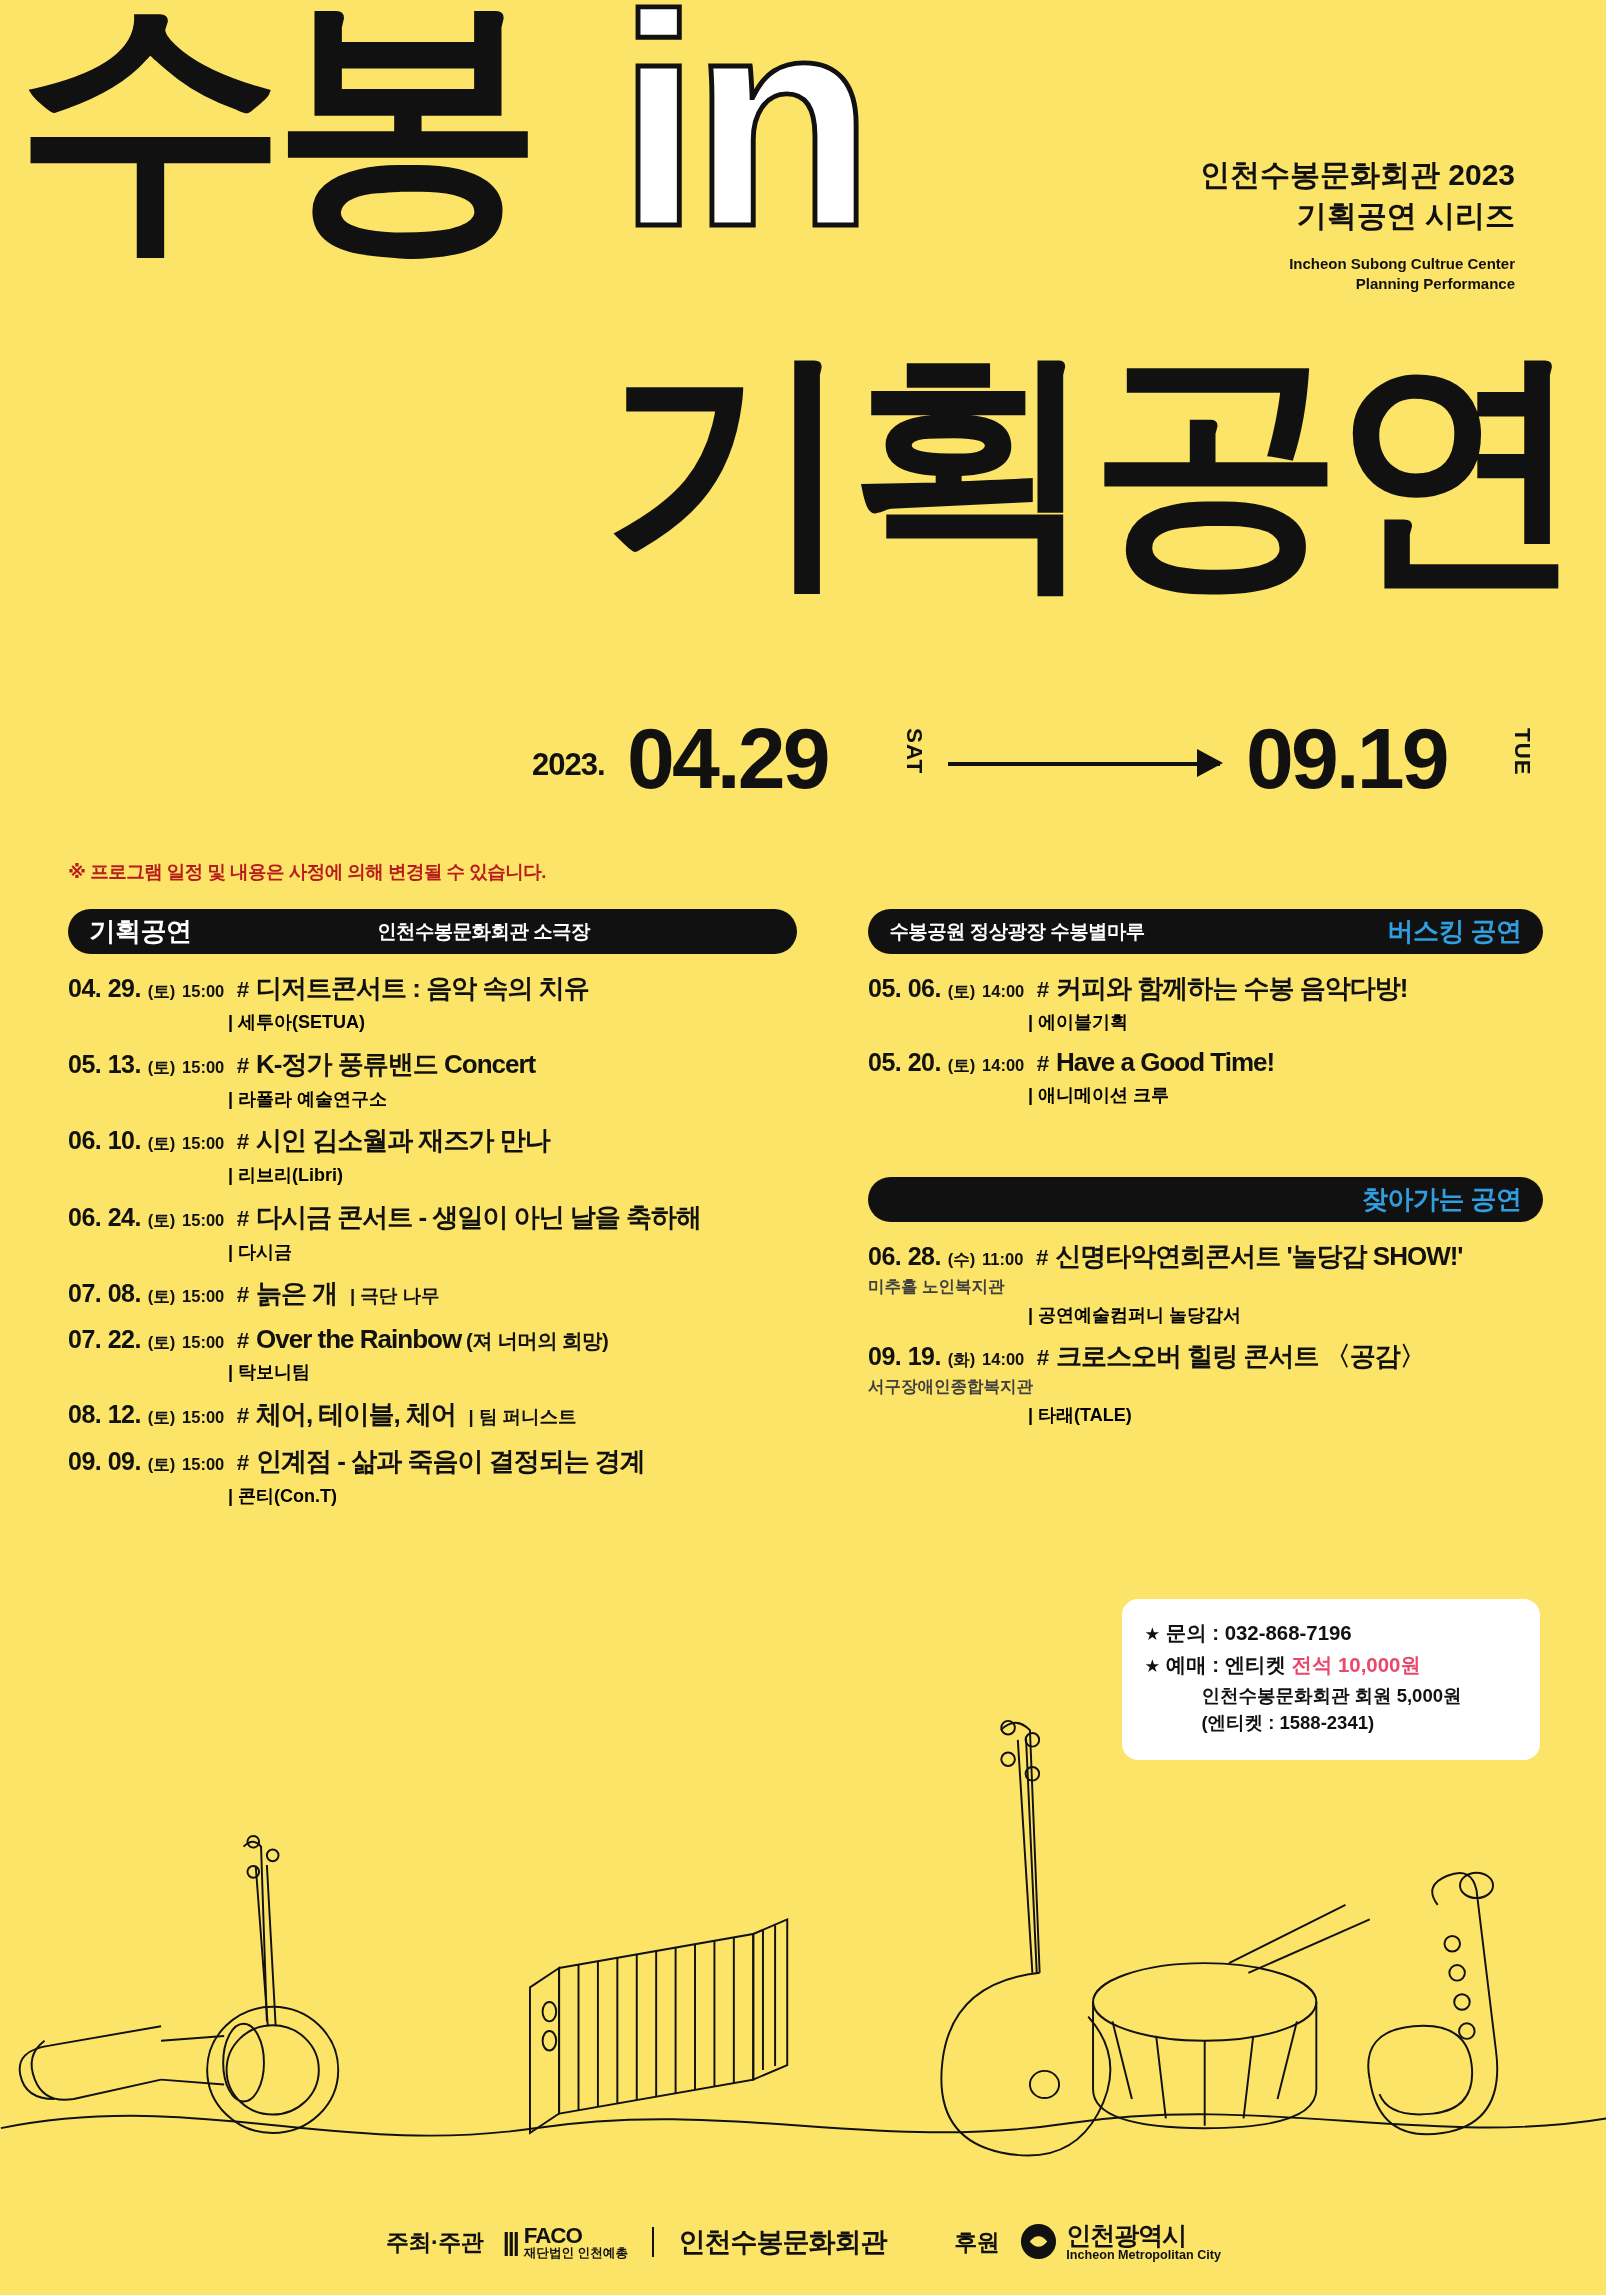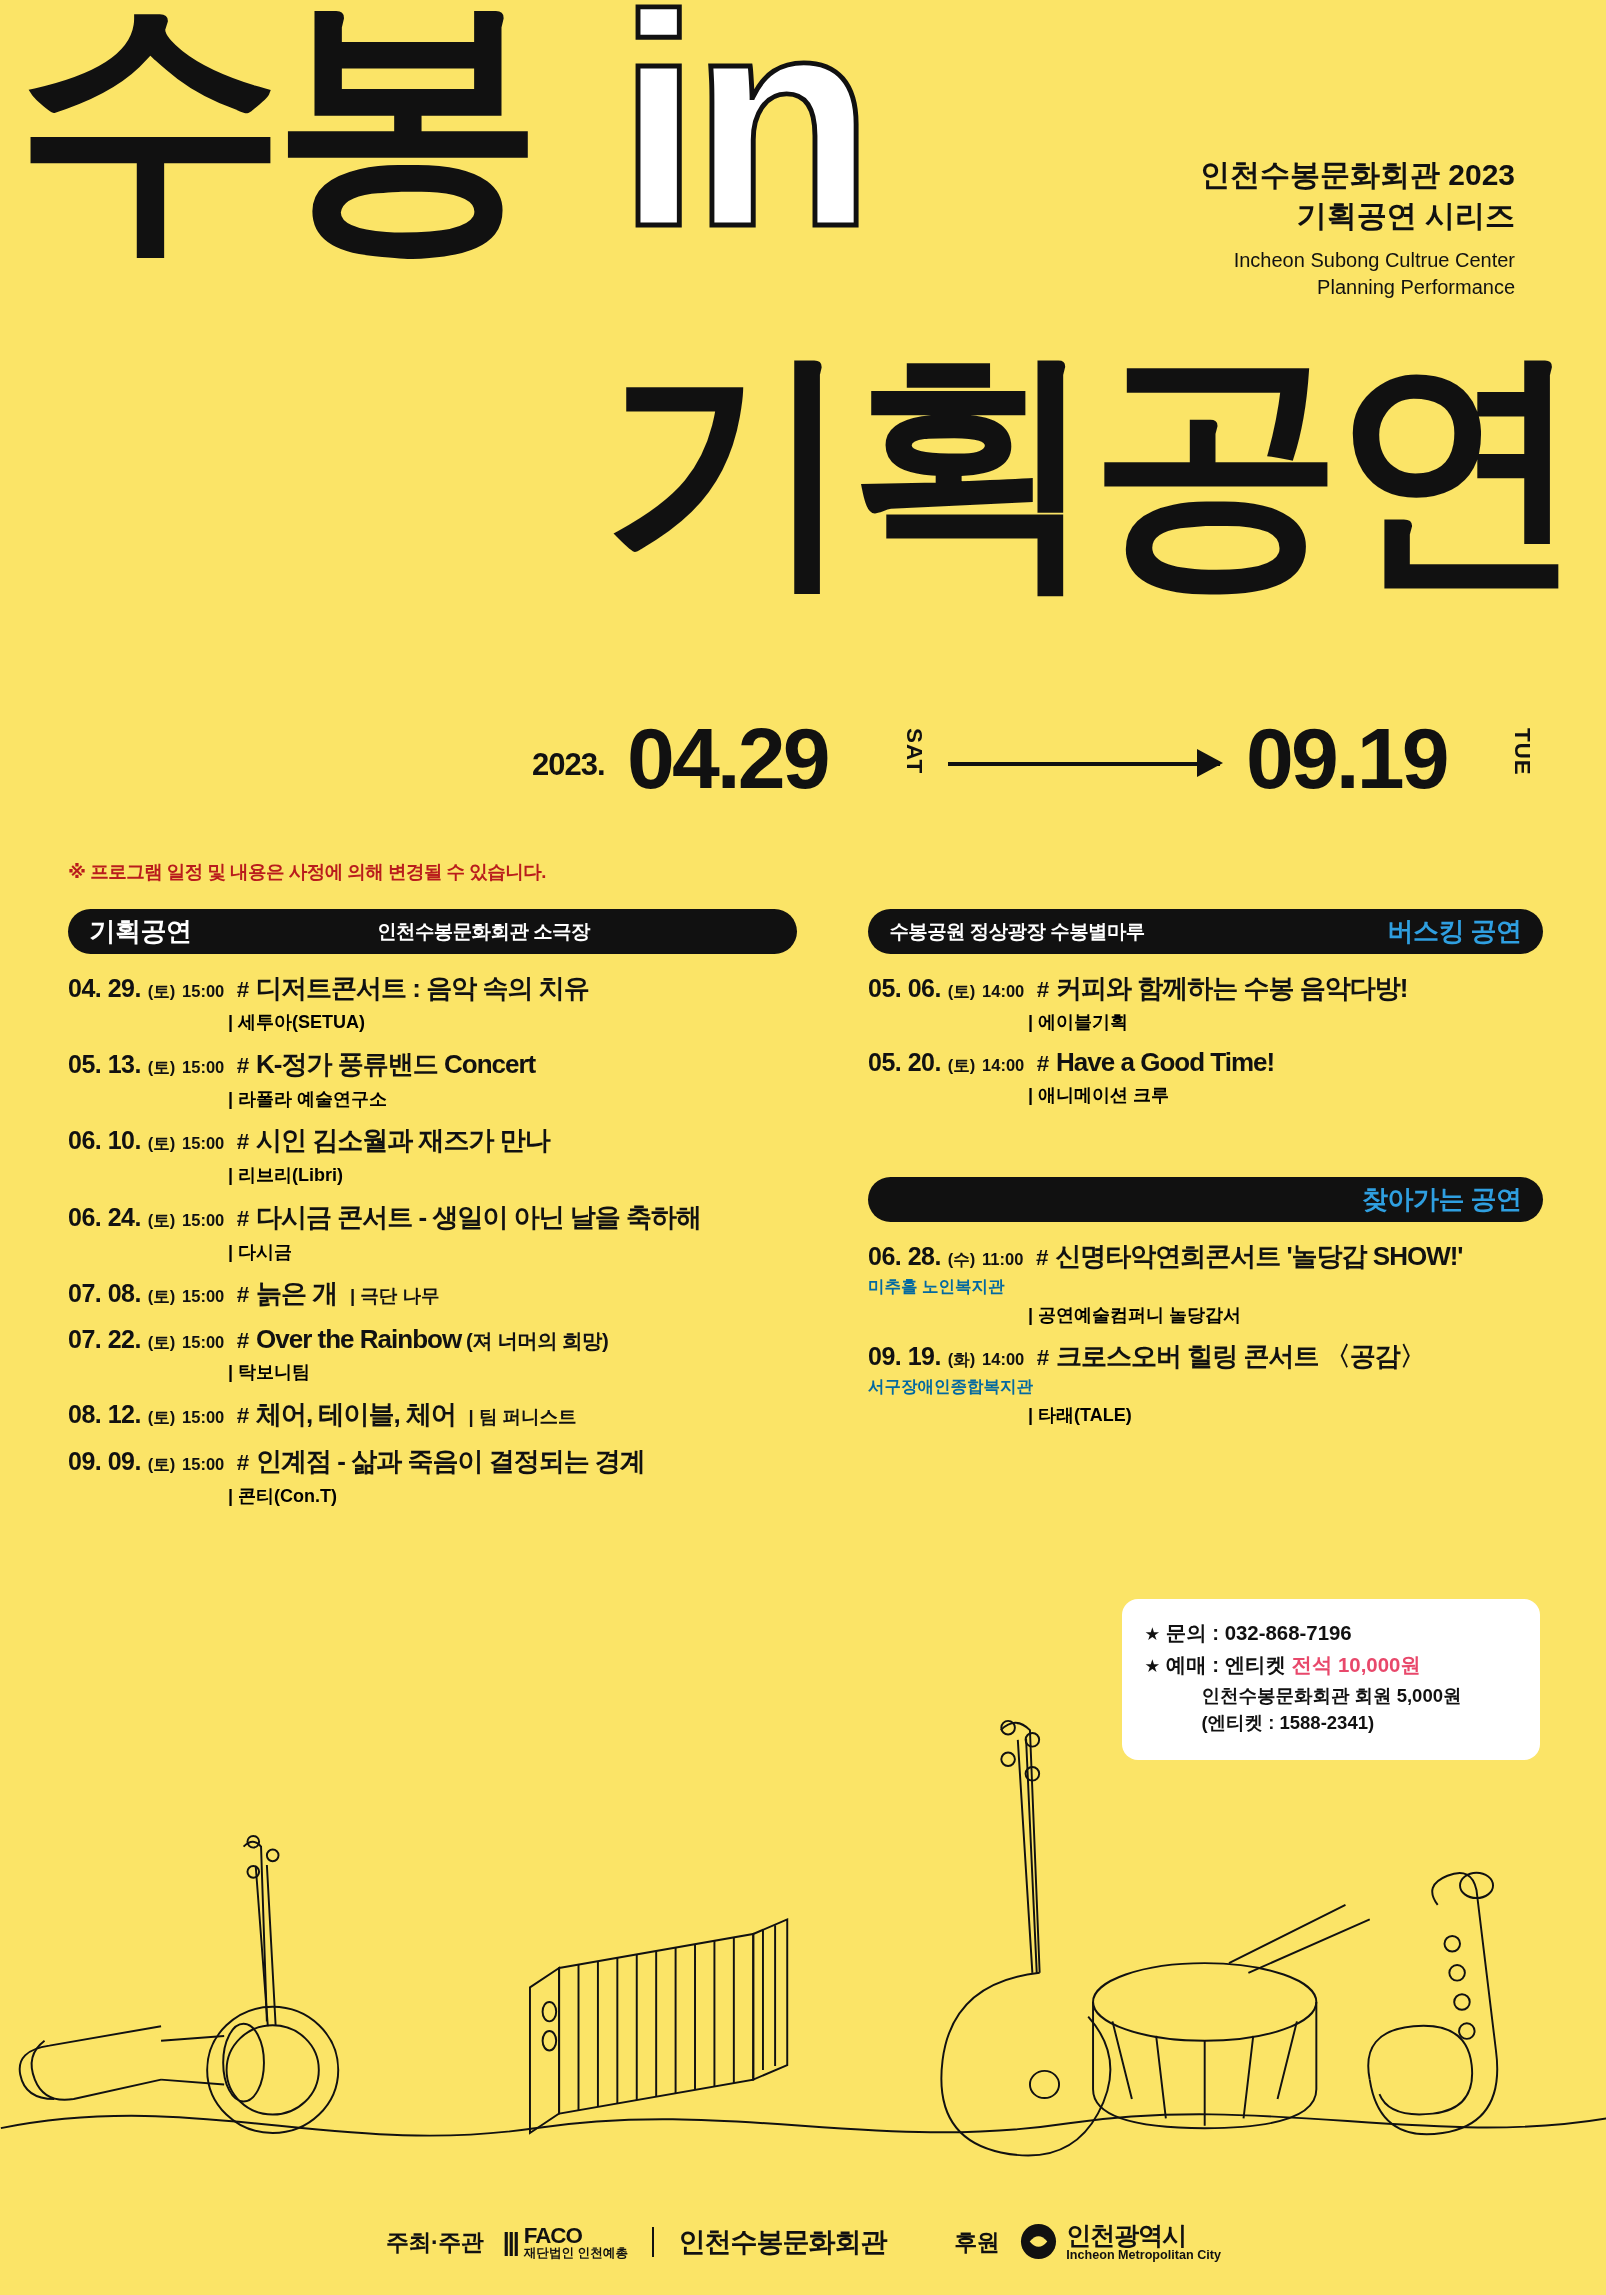--- a/index.html
+++ b/index.html
@@ -67,23 +67,23 @@
     text-align: right;
     color: #111111;
   }
   .org-kr {
     font-size: 30px;
     font-weight: 800;
     line-height: 1.35;
     white-space: pre-line;
   }
   .org-en {
-    margin-top: 11px;
-    font-size: 20px;
-    font-weight: 400;
+    margin-top: 18px;
+    font-size: 15px;
+    font-weight: 700;
     line-height: 1.35;
     white-space: pre-line;
   }
 
   
   .date-row {
     position: absolute;
     left: 0;
     top: 709px;
     width: 1607px;
@@ -272,21 +272,21 @@
     font-size: 18px;
     font-weight: 700;
     color: #000000;
   }
   .ev-artist:before {
     content: "| ";
   }
   .ev-venue {
     font-size: 16.5px;
     font-weight: 700;
-    color: #0369a1;
+    color: #404040;
     margin-top: 1.9px;
   }
 
   .gap-block { height: 58px; }
 
   
   .info-box {
     position: absolute;
     left: 1122px;
     top: 1599px;

